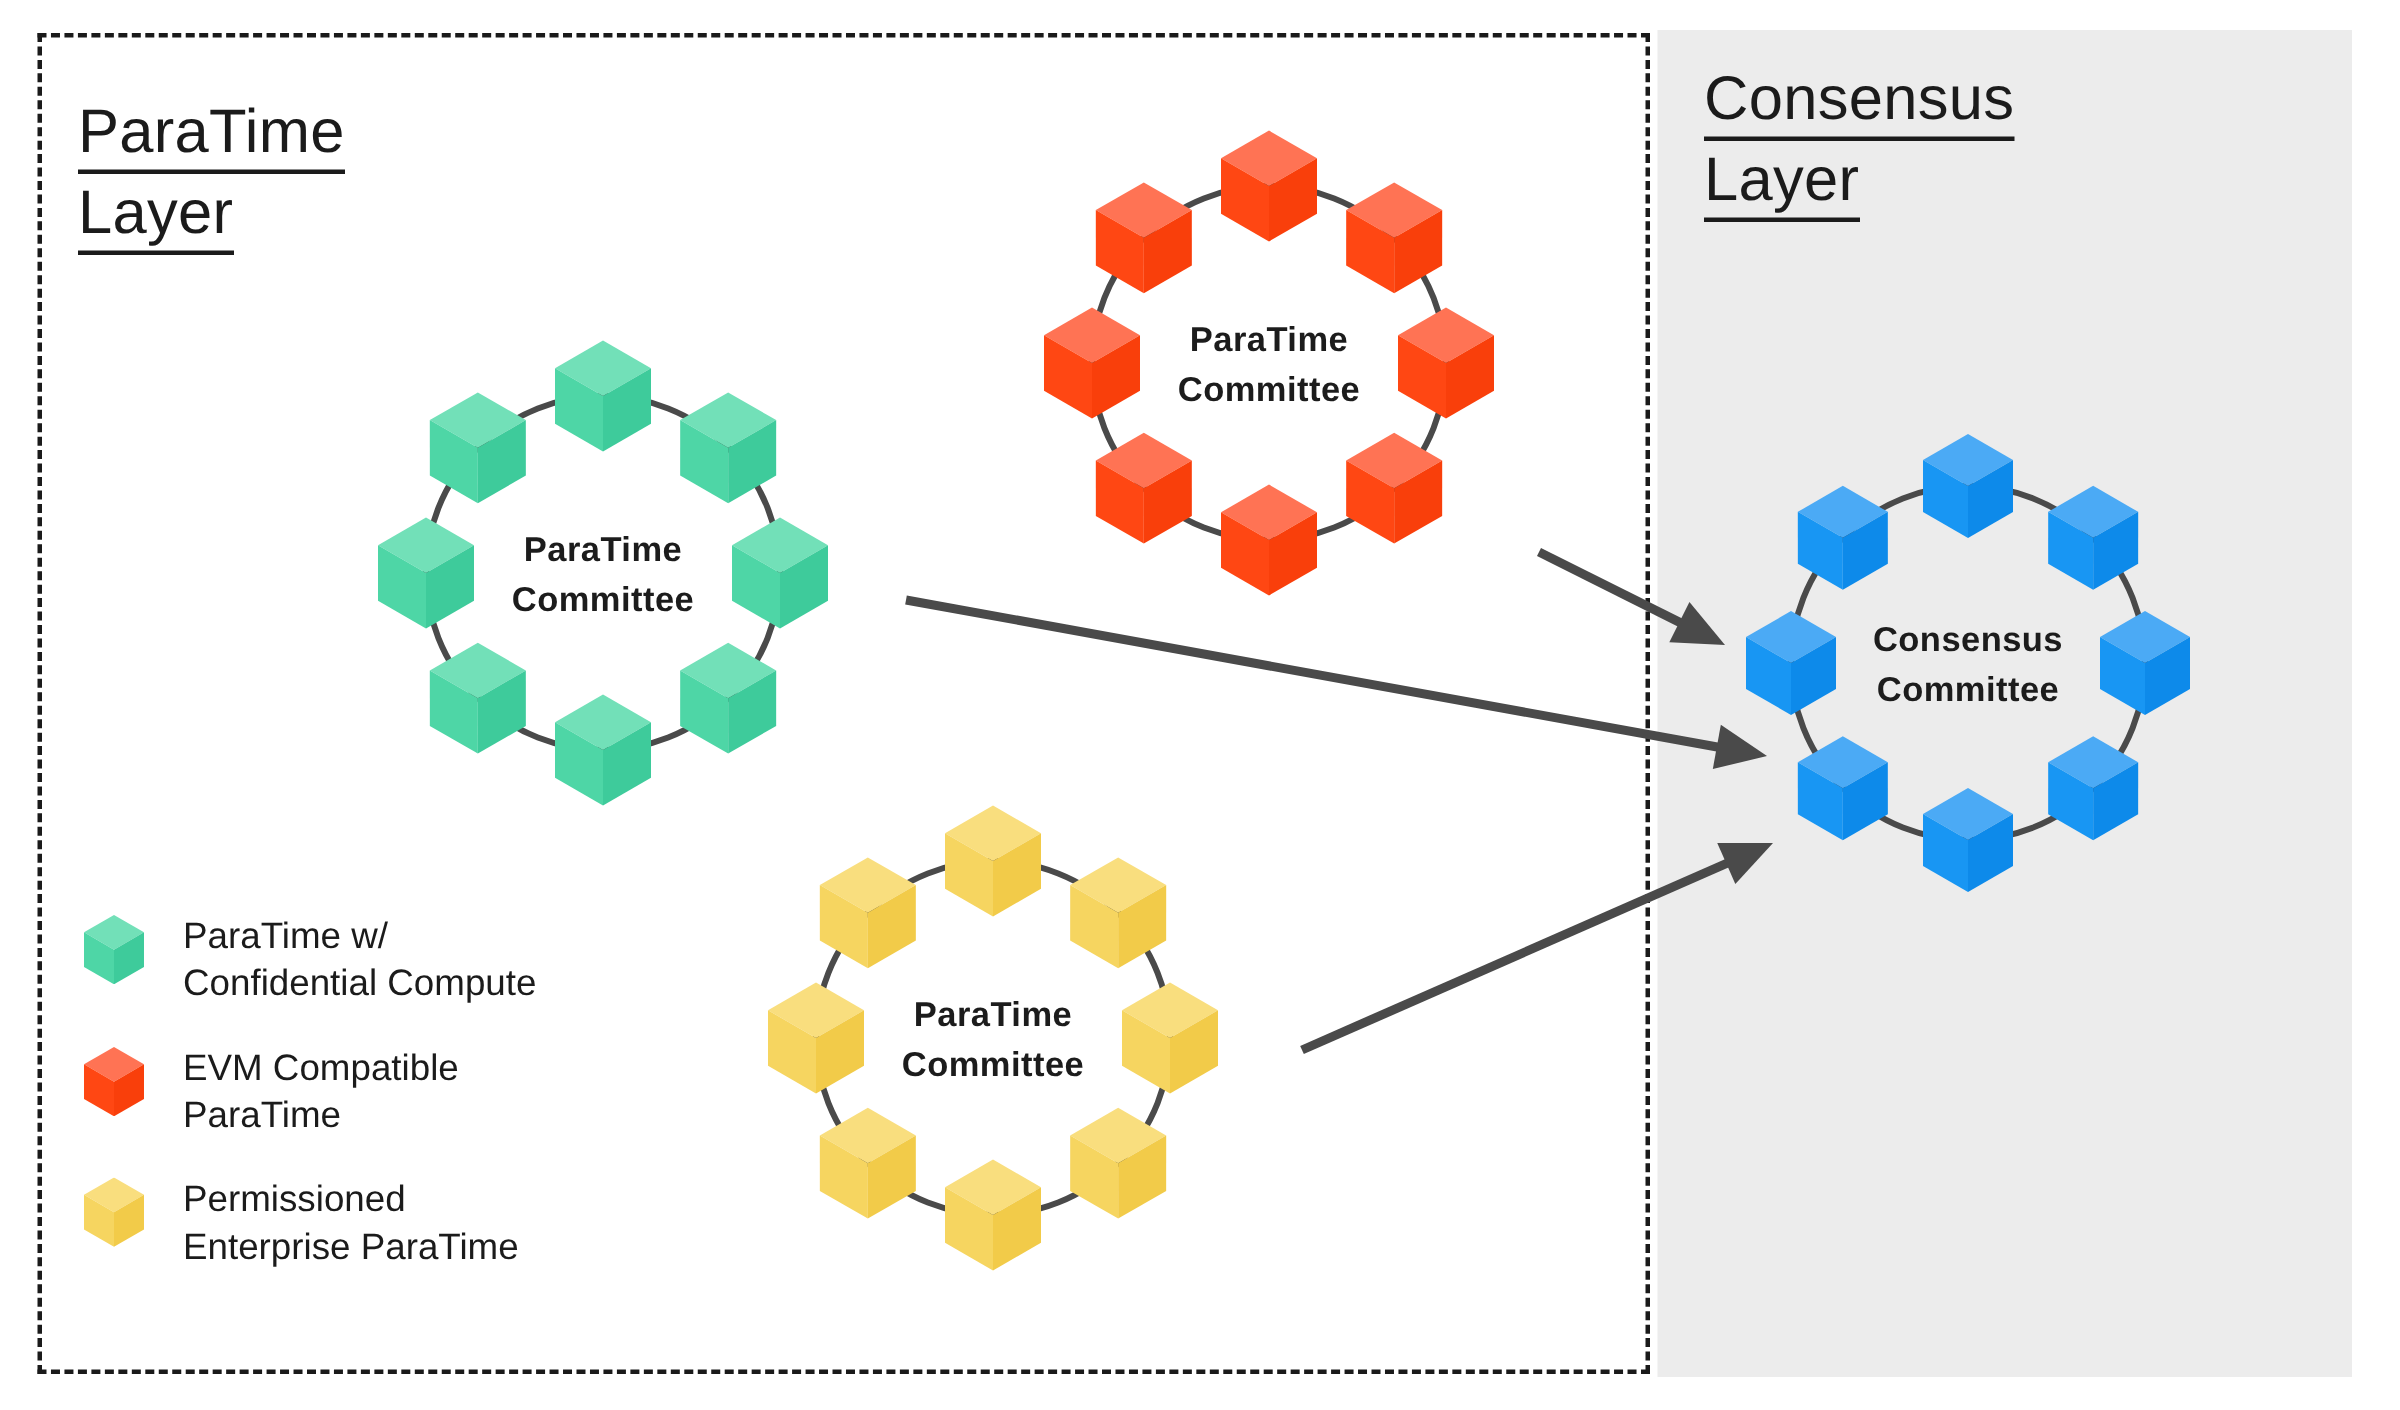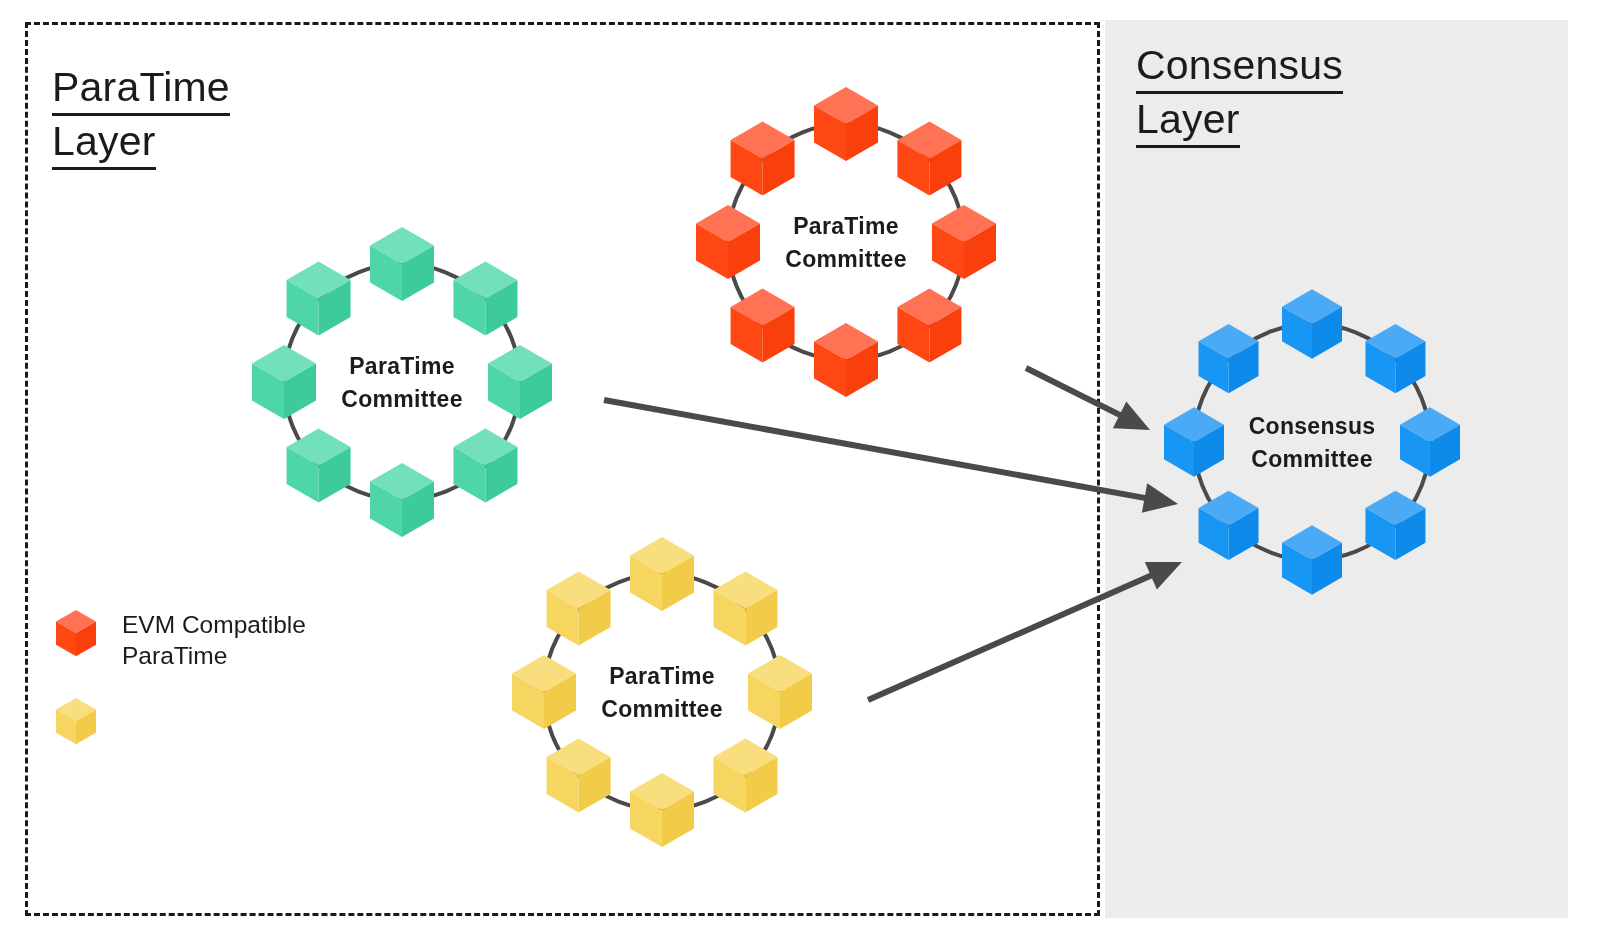--- a/index.html
+++ b/index.html
@@ -124,35 +124,46 @@
 <div id="canvas">
 
   <div class="consensus-region"></div>
 
   <div class="paratime-region"></div>
 
   <div class="layer-title" id="paratime-title"><span>ParaTime</span><br><span>Layer</span></div>
   <div class="layer-title" id="consensus-title"><span>Consensus</span><br><span>Layer</span></div>
 
   <div class="legend">
+    <div class="legend-item">
+      <div class="legend-swatch"><svg width="40" height="46.2" viewBox="0 0 40 46.2">
+            <polygon points="20,0 40,11.55 20,23.1 0,11.55" fill="#72E0B8"></polygon>
+            <polygon points="0,11.55 20,23.1 20,46.2 0,34.650000000000006" fill="#4ED6A6"></polygon>
+            <polygon points="40,11.55 40,34.650000000000006 20,46.2 20,23.1" fill="#3ECB9B"></polygon>
+          </svg></div>
+      <div class="legend-label">ParaTime w/
+Confidential Compute</div>
+    </div>
     <div class="legend-item">
       <div class="legend-swatch"><svg width="40" height="46.2" viewBox="0 0 40 46.2">
             <polygon points="20,0 40,11.55 20,23.1 0,11.55" fill="#FF7354"></polygon>
             <polygon points="0,11.55 20,23.1 20,46.2 0,34.650000000000006" fill="#FF4713"></polygon>
             <polygon points="40,11.55 40,34.650000000000006 20,46.2 20,23.1" fill="#F93F0B"></polygon>
           </svg></div>
       <div class="legend-label">EVM Compatible
 ParaTime</div>
     </div>
     <div class="legend-item">
       <div class="legend-swatch"><svg width="40" height="46.2" viewBox="0 0 40 46.2">
             <polygon points="20,0 40,11.55 20,23.1 0,11.55" fill="#F9DE7E"></polygon>
             <polygon points="0,11.55 20,23.1 20,46.2 0,34.650000000000006" fill="#F6D560"></polygon>
             <polygon points="40,11.55 40,34.650000000000006 20,46.2 20,23.1" fill="#F2CB49"></polygon>
           </svg></div>
+      <div class="legend-label">Permissioned
+Enterprise ParaTime</div>
     </div>
   </div>
 
   <div class="committee" id="committee-green" style="width: 340px; height: 340px;">
       <svg width="340" height="340" viewBox="0 0 340 340">
         <circle cx="170" cy="170" r="118" fill="none" stroke="#4a4a4a" stroke-width="4"></circle>
         <g transform="translate(138, 15.04)">
           <polygon points="32,0 64,18.48 32,36.96 0,18.48" fill="#72E0B8"></polygon>
           <polygon points="0,18.48 32,36.96 32,73.92 0,55.44" fill="#4ED6A6"></polygon>
           <polygon points="64,18.48 64,55.44 32,73.92 32,36.96" fill="#3ECB9B"></polygon>

